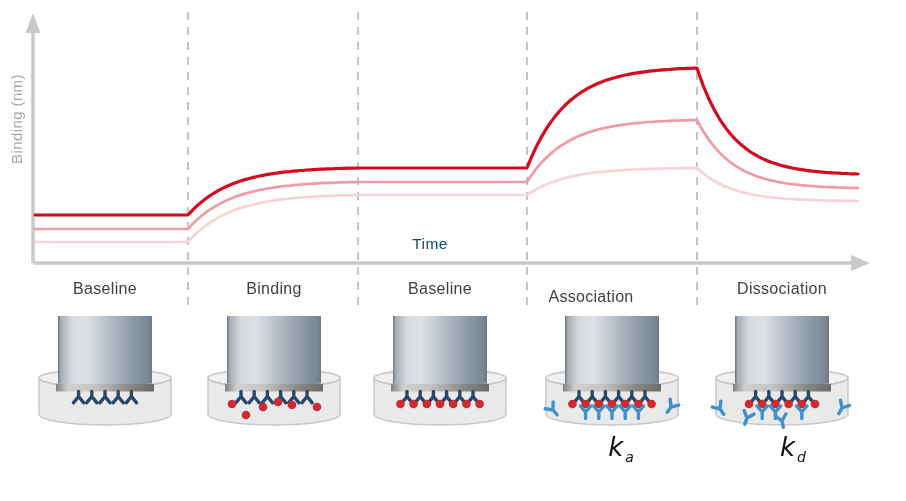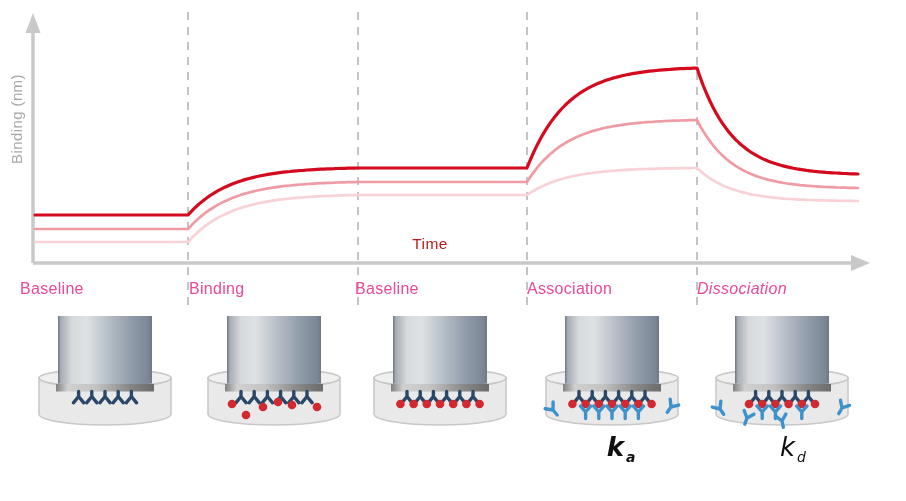--- a/index.html
+++ b/index.html
@@ -2,23 +2,23 @@
 <html><head>
 <meta charset="utf-8">
 <style>
   html,body{margin:0;padding:0;background:#ffffff;}
   .stage{position:relative;width:906px;height:501px;background:#fff;overflow:hidden;
          font-family:"Liberation Sans",sans-serif;}
   #chart-svg{position:absolute;left:0;top:0;}
   .y-label{position:absolute;left:-43px;top:110px;width:120px;height:18px;text-align:center;
            transform:rotate(-90deg);color:#a8a8a8;font-size:15px;letter-spacing:.4px;}
   .x-label{position:absolute;left:390px;top:235px;width:80px;text-align:center;
-           color:#b91c1c;font-size:15.5px;letter-spacing:.4px;}
-  .phase-label{position:absolute;top:280px;width:170px;text-align:left;font-size:16px;
-               color:#ec4899;letter-spacing:.3px;}
+           color:#0c4a6e;font-size:15.5px;letter-spacing:.4px;}
+  .phase-label{position:absolute;top:280px;width:170px;text-align:center;font-size:16px;
+               color:#404040;letter-spacing:.3px;}
   .sensor{position:absolute;width:150px;height:132px;}
   .rate-label{position:absolute;top:432px;width:90px;text-align:center;color:#111;}
   .rate-label .k{font-style:italic;font-size:26px;font-family:"DejaVu Sans",sans-serif;}
   .rate-label .sub{font-style:italic;font-size:14px;position:relative;top:6px;left:2px;
                    font-family:"DejaVu Sans",sans-serif;}
   .defs-holder{position:absolute;width:0;height:0;overflow:hidden;}
 </style>
 </head>
 <body>
 
@@ -116,21 +116,21 @@
           <path d="M94.8,77.5 L94.8,82.5 M94.8,82.5 L89.6,88.8 M94.8,82.5 L100,88.8" fill="none" stroke="#2a4767" stroke-width="3.4" stroke-linecap="round"></path>
           <path d="M108,77.5 L108,82.5 M108,82.5 L102.8,88.8 M108,82.5 L113.2,88.8" fill="none" stroke="#2a4767" stroke-width="3.4" stroke-linecap="round"></path>
           <circle cx="35.4" cy="90" r="4.3" fill="#d02932"></circle>
           <circle cx="48.6" cy="90" r="4.3" fill="#d02932"></circle>
           <circle cx="61.800000000000004" cy="90" r="4.3" fill="#d02932"></circle>
           <circle cx="75" cy="90" r="4.3" fill="#d02932"></circle>
           <circle cx="88.2" cy="90" r="4.3" fill="#d02932"></circle>
           <circle cx="101.4" cy="90" r="4.3" fill="#d02932"></circle>
           <circle cx="114.6" cy="90" r="4.3" fill="#d02932"></circle>
         </svg></div>
-      <div class="phase-label" style="left: 527px;">Association</div>
+      <div class="phase-label" style="left: 506px; margin-top: 8px;">Association</div>
       <div class="sensor" style="left: 537px; top: 314px;"><svg width="150" height="132" viewBox="0 0 150 132">
           <path d="M9,64 A66,9 0 0 1 141,64 L141,100 A66,11 0 0 1 9,100 Z" fill="#e9e9e9" stroke="#c8c8c8" stroke-width="1.5"></path>
           <ellipse cx="75" cy="64" rx="66" ry="9" fill="#f0f0f0" stroke="#c8c8c8" stroke-width="1.5"></ellipse>
           <rect x="28" y="2" width="94" height="69" fill="url(#cylGrad)"></rect>
           <path d="M9,64 A66,9 0 0 0 141,64" fill="none" stroke="#c8c8c8" stroke-width="1.5"></path>
           <rect x="26" y="70" width="98" height="7.5" fill="url(#bandGrad)"></rect>
           <path d="M42,77.5 L42,82.5 M42,82.5 L36.8,88.8 M42,82.5 L47.2,88.8" fill="none" stroke="#2a4767" stroke-width="3.4" stroke-linecap="round"></path>
           <path d="M55.2,77.5 L55.2,82.5 M55.2,82.5 L50,88.8 M55.2,82.5 L60.400000000000006,88.8" fill="none" stroke="#2a4767" stroke-width="3.4" stroke-linecap="round"></path>
           <path d="M68.4,77.5 L68.4,82.5 M68.4,82.5 L63.2,88.8 M68.4,82.5 L73.60000000000001,88.8" fill="none" stroke="#2a4767" stroke-width="3.4" stroke-linecap="round"></path>
           <path d="M81.6,77.5 L81.6,82.5 M81.6,82.5 L76.39999999999999,88.8 M81.6,82.5 L86.8,88.8" fill="none" stroke="#2a4767" stroke-width="3.4" stroke-linecap="round"></path>
@@ -158,22 +158,22 @@
           <g>
             <path d="M101.4,98 L101.4,104.5 M101.4,98 L96.2,92 M101.4,98 L106.60000000000001,92" fill="none" stroke="#3e92cb" stroke-width="3.4" stroke-linecap="round"></path>
           </g>
           <g transform="rotate(-40 16 96)">
             <path d="M16,96 L16,102.5 M16,96 L10.8,90 M16,96 L21.2,90" fill="none" stroke="#3e92cb" stroke-width="3.4" stroke-linecap="round"></path>
           </g>
           <g transform="rotate(35 134 93)">
             <path d="M134,93 L134,99.5 M134,93 L128.8,87 M134,93 L139.2,87" fill="none" stroke="#3e92cb" stroke-width="3.4" stroke-linecap="round"></path>
           </g>
         </svg></div>
-      <div class="rate-label" style="left: 575px; font-weight: bold;"><span class="k">k</span><span class="sub">a</span></div>
-      <div class="phase-label" style="left: 697px; font-style: italic;">Dissociation</div>
+      <div class="rate-label" style="left: 575px;"><span class="k">k</span><span class="sub">a</span></div>
+      <div class="phase-label" style="left: 697px;">Dissociation</div>
       <div class="sensor" style="left: 707px; top: 314px;"><svg width="150" height="132" viewBox="0 0 150 132">
           <path d="M9,64 A66,9 0 0 1 141,64 L141,100 A66,11 0 0 1 9,100 Z" fill="#e9e9e9" stroke="#c8c8c8" stroke-width="1.5"></path>
           <ellipse cx="75" cy="64" rx="66" ry="9" fill="#f0f0f0" stroke="#c8c8c8" stroke-width="1.5"></ellipse>
           <rect x="28" y="2" width="94" height="69" fill="url(#cylGrad)"></rect>
           <path d="M9,64 A66,9 0 0 0 141,64" fill="none" stroke="#c8c8c8" stroke-width="1.5"></path>
           <rect x="26" y="70" width="98" height="7.5" fill="url(#bandGrad)"></rect>
           <path d="M48.6,77.5 L48.6,82.5 M48.6,82.5 L43.4,88.8 M48.6,82.5 L53.800000000000004,88.8" fill="none" stroke="#2a4767" stroke-width="3.4" stroke-linecap="round"></path>
           <path d="M61.8,77.5 L61.8,82.5 M61.8,82.5 L56.599999999999994,88.8 M61.8,82.5 L67,88.8" fill="none" stroke="#2a4767" stroke-width="3.4" stroke-linecap="round"></path>
           <path d="M75,77.5 L75,82.5 M75,82.5 L69.8,88.8 M75,82.5 L80.2,88.8" fill="none" stroke="#2a4767" stroke-width="3.4" stroke-linecap="round"></path>
           <path d="M88.19999999999999,77.5 L88.19999999999999,82.5 M88.19999999999999,82.5 L82.99999999999999,88.8 M88.19999999999999,82.5 L93.39999999999999,88.8" fill="none" stroke="#2a4767" stroke-width="3.4" stroke-linecap="round"></path>

